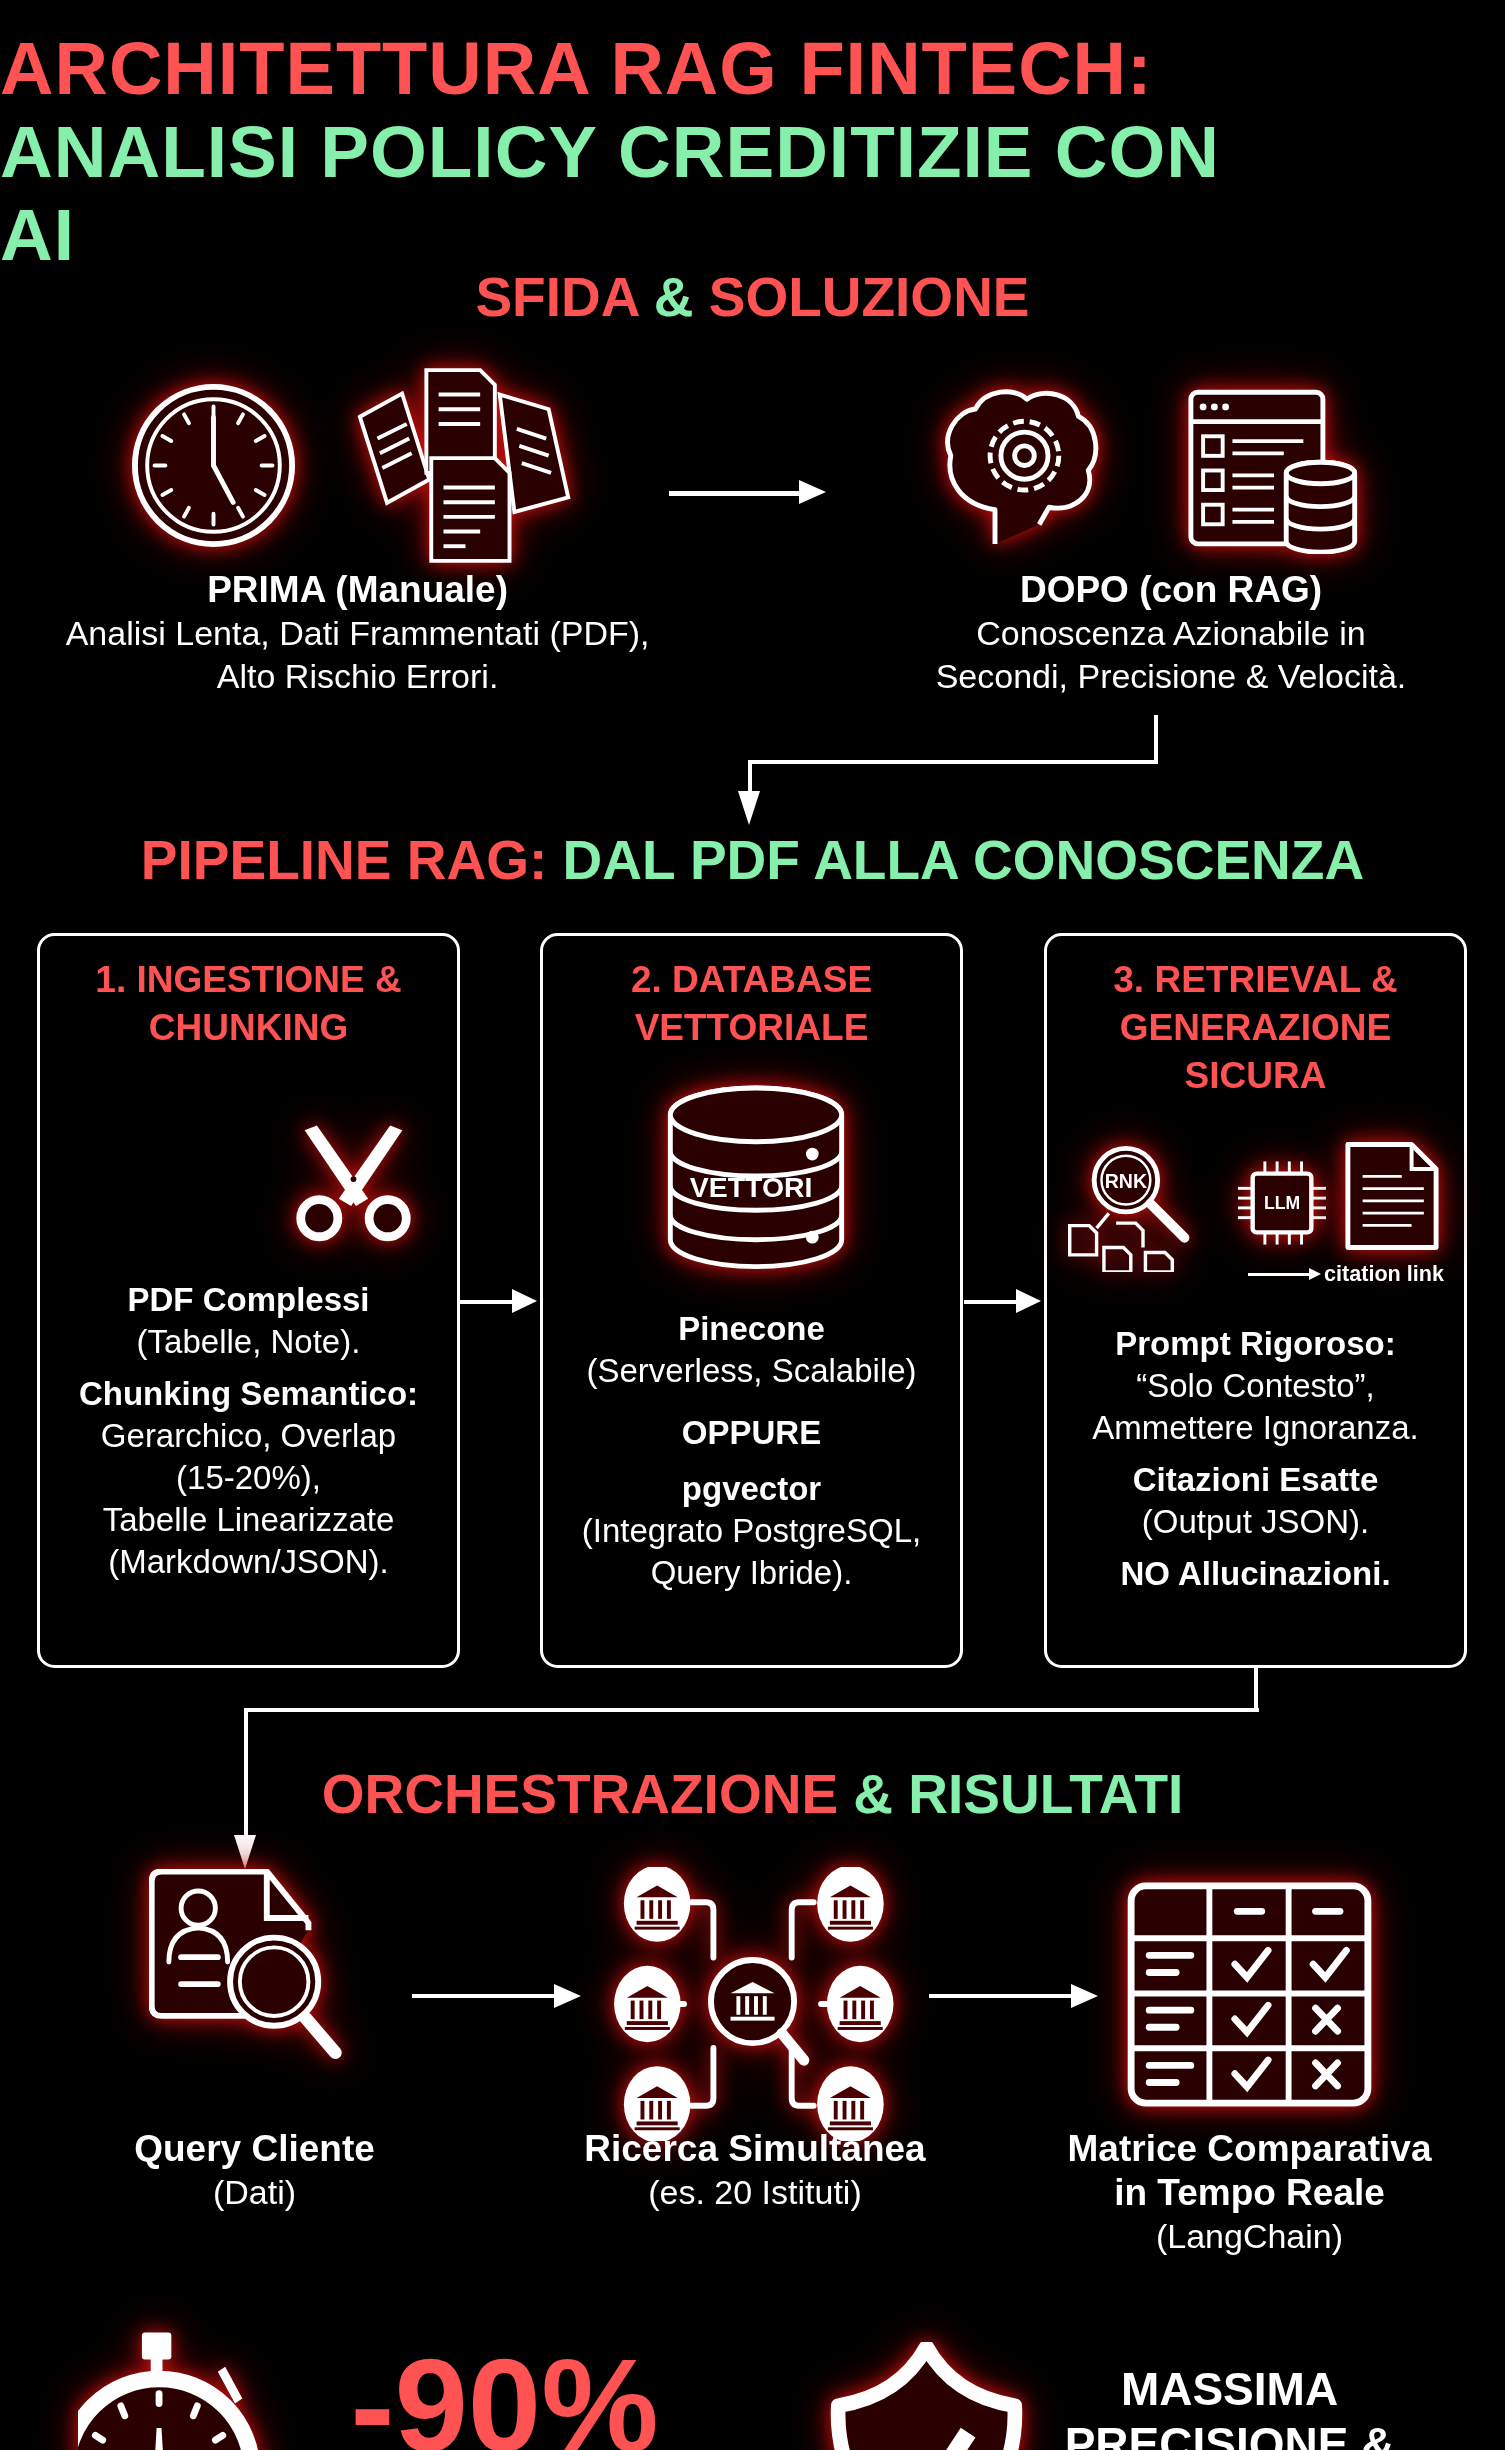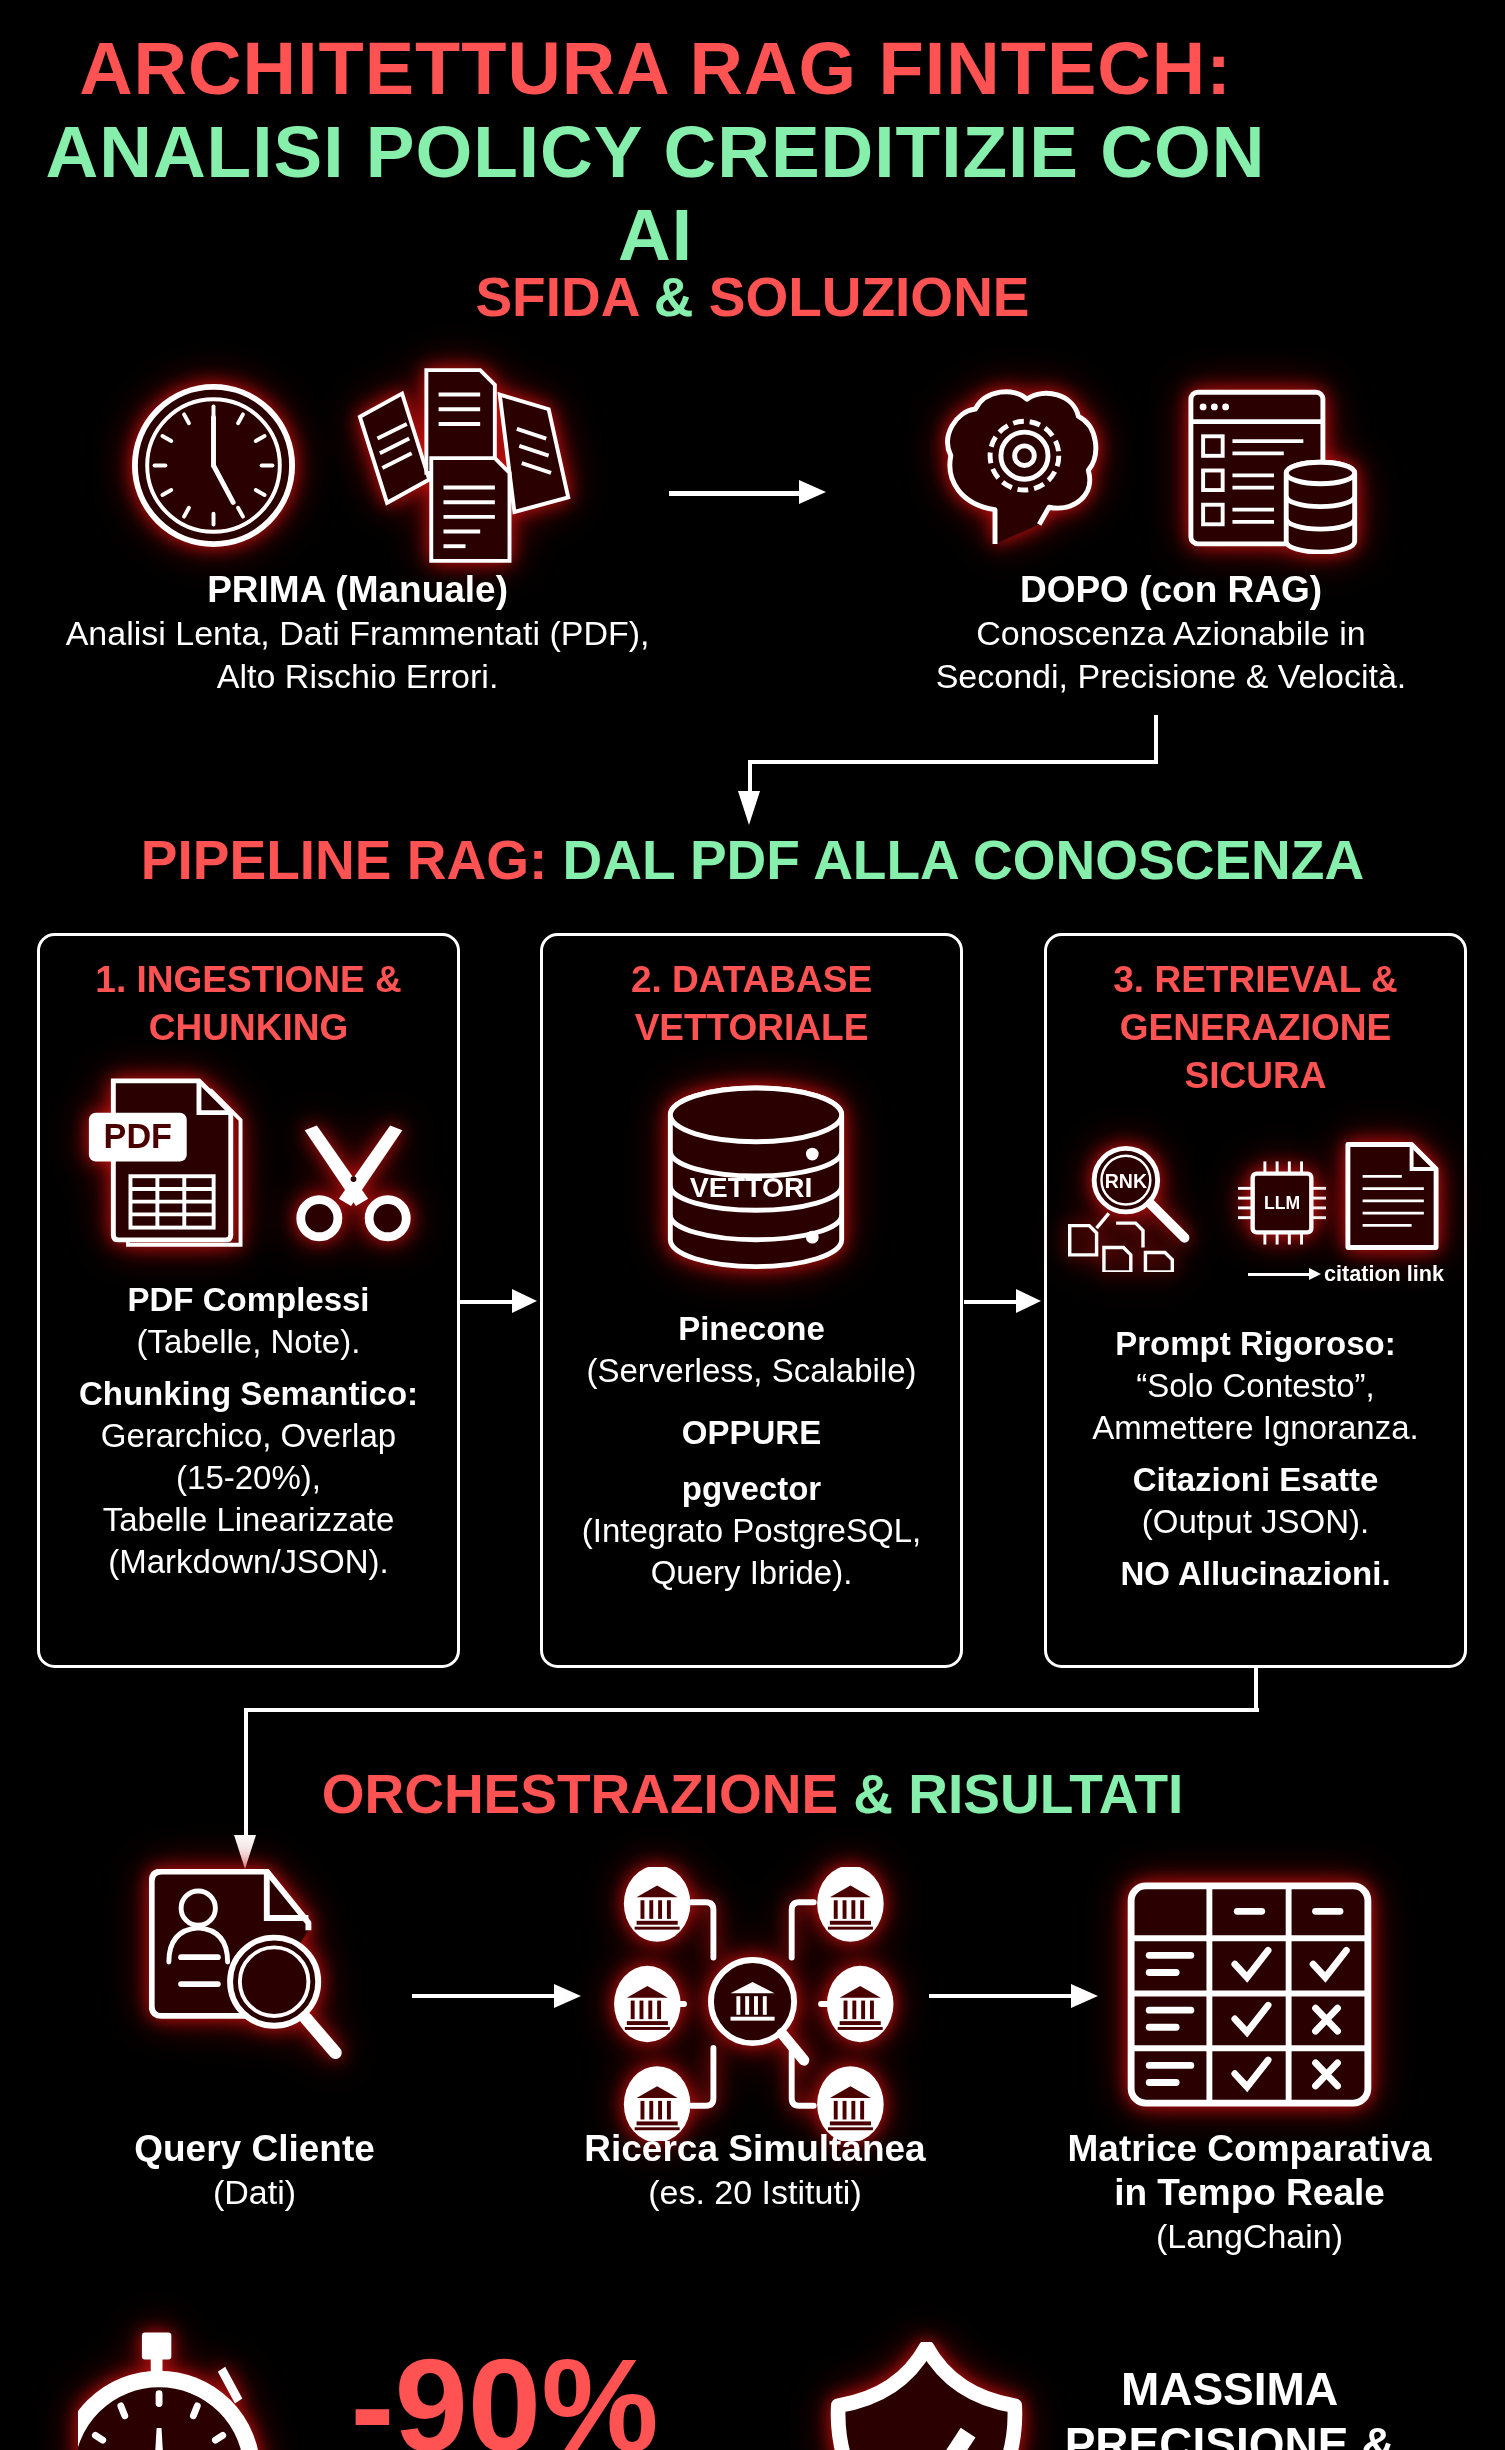--- a/index.html
+++ b/index.html
@@ -7,21 +7,21 @@
   body {
     width: 1505px; height: 2774px; position: relative; overflow: hidden;
     font-family: "Liberation Sans", "DejaVu Sans", sans-serif; color: #fff;
   }
   .abs { position: absolute; }
   .red { color: #FF5252; }
   .white { color: #86efac; }
   .center { text-align: center; }
   .bold { font-weight: 700; }
 
-  .title-line { left: 0; width: 1311px; text-align: center; font-weight: 700; letter-spacing: 1px; }
+  .title-line { left: 0; width: 1311px; font-weight: 700; letter-spacing: 1px; }
   .t1 { top: 27px; font-size: 74px; line-height: 83px; }
   .t2 { top: 110px; font-size: 73px; line-height: 83px; }
   .section-title { left: 0; width: 1505px; text-align: center; font-weight: 700; font-size: 55px; line-height: 64px; }
 
   .glow svg { filter: drop-shadow(0 0 8.8px rgba(220,20,20,0.85)) drop-shadow(0 0 19.6px rgba(160,0,0,0.6)); }
 
   .label-bold { font-weight: 700; font-size: 37px; line-height: 44px; }
   .label { font-size: 34px; line-height: 43px; }
 
   .box {
@@ -156,37 +156,20 @@
 
 <div class="abs section-title" style="top:828px;">
   <span class="red">PIPELINE RAG:</span>
   <span class="white">DAL PDF ALLA CONOSCENZA</span>
 </div>
 
 <div class="box" style="left:37px;">
   <div class="box-title">
     <div>1. INGESTIONE &amp;</div>
     <div>CHUNKING</div>
-  </div>
-  <div class="abs glow" style="left:44px; top:142px; width:181px; height:172px;">
-    <svg width="181" height="172" viewBox="0 0 370 350">
-      <path d="M90,25 L260,25 L320,85 L320,340 L90,340 Z" fill="none" stroke="#fff" stroke-width="8"></path>
-      <path d="M60,5 L235,5 L300,70 L300,320 Q300,330 290,330 L70,330 Q60,330 60,320 Z" fill="#2a0000" stroke="#fff" stroke-width="10"></path>
-      <path d="M235,5 L235,70 L300,70" fill="none" stroke="#fff" stroke-width="10"></path>
-      <rect x="10" y="70" width="200" height="100" rx="14" fill="#fff"></rect>
-      <text x="110" y="143" font-size="70" font-weight="700" fill="#4a0000" text-anchor="middle" font-family="Liberation Sans, sans-serif">PDF</text>
-      <g stroke="#fff" stroke-width="8" fill="none">
-        <rect x="95" y="200" width="170" height="105"></rect>
-        <line x1="95" y1="226" x2="265" y2="226"></line>
-          <line x1="95" y1="252" x2="265" y2="252"></line>
-        <line x1="95" y1="278" x2="265" y2="278"></line>
-        <line x1="150" y1="200" x2="150" y2="305"></line>
-          <line x1="205" y1="200" x2="205" y2="305"></line>
-      </g>
-    </svg>
   </div>
   <div class="abs glow" style="left:250px; top:189px; width:127px; height:118px;">
     <svg width="127" height="118" viewBox="0 0 260 240">
       <g fill="#fff">
         <polygon points="30,10 55,0 160,150 135,165"></polygon>
         <polygon points="230,10 205,0 100,150 125,165"></polygon>
       </g>
       <circle cx="60" cy="190" r="38" fill="#2a0000" stroke="#fff" stroke-width="18"></circle>
       <circle cx="200" cy="190" r="38" fill="#2a0000" stroke="#fff" stroke-width="18"></circle>
       <circle cx="130" cy="110" r="6" fill="#2a0000"></circle>

